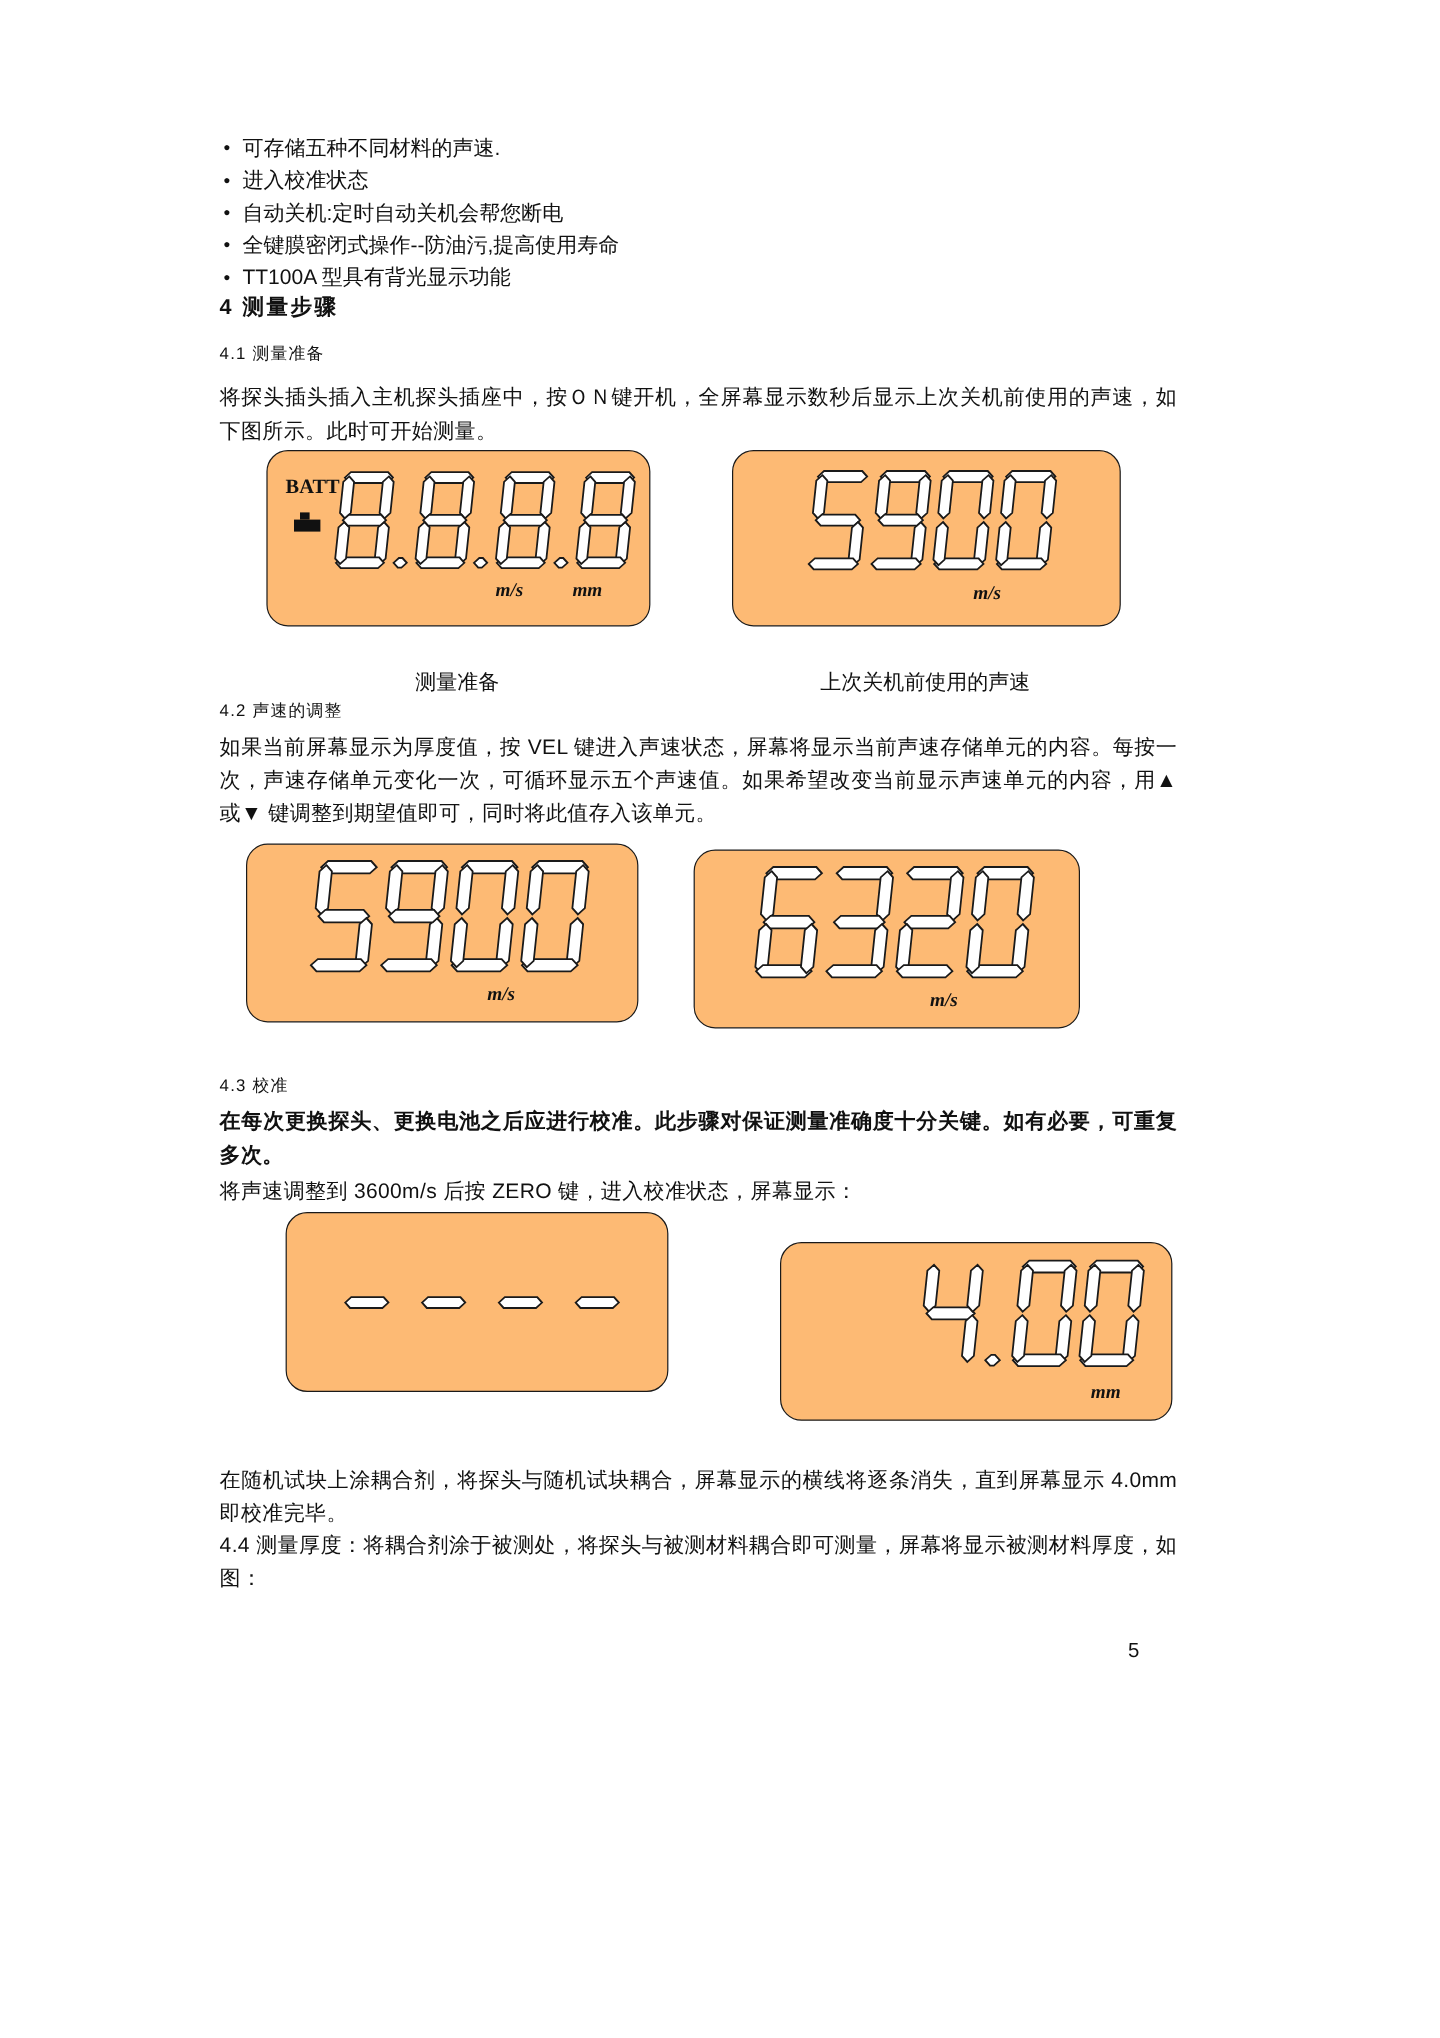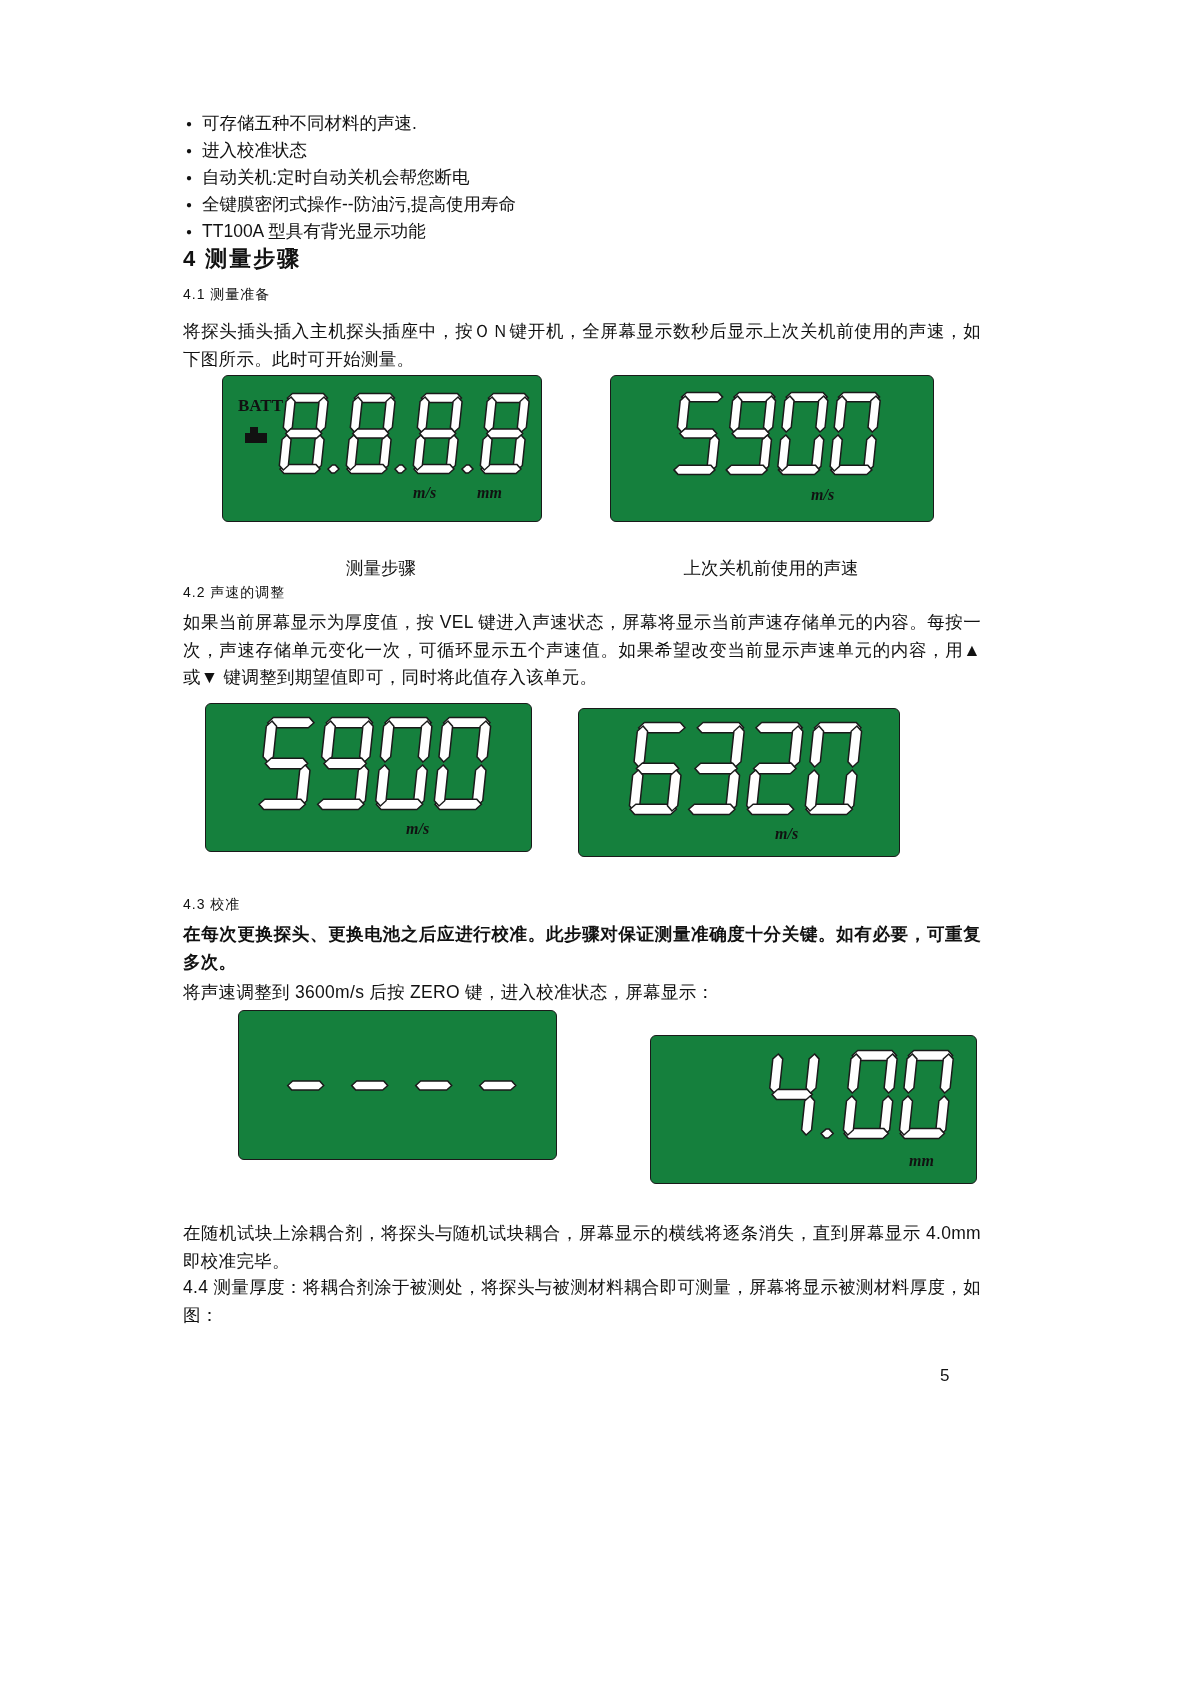--- a/index.html
+++ b/index.html
@@ -11,40 +11,40 @@
   }
   ul.features {
     position: absolute; left: 186px; top: 110px;
     margin: 0; padding: 0; list-style: none;
     font-size: 17.5px;
   }
   ul.features li { display: flex; align-items: center; gap: 10px; line-height: 27px; }
   .dot { font-size: 10px; line-height: 27px; }
   .title {
     position: absolute; left: 183px; top: 244px; margin: 0;
-    font-size: 22px; font-weight: bold; letter-spacing: 2px;
+    font-size: 18px; font-weight: bold; letter-spacing: 2px;
   }
   .subhead { position: absolute; left: 183px; font-size: 14px; letter-spacing: 1px; }
   .para {
     position: absolute; left: 183px; width: 798px; margin: 0;
     font-size: 17.5px; line-height: 27.5px; text-align: justify; letter-spacing: 0.3px;
   }
   #h41 { top: 286px; }
   #p41 { top: 318px; }
   #h42 { top: 584px; }
   #p42 { top: 609px; }
   #h43 { top: 896px; }
   #p43a { top: 921px; font-weight: bold; }
   #p43b { top: 979px; }
   #note { top: 1220px; }
   #p44  { top: 1274px; }
 
   .lcd {
-    position: absolute; background: #15803d;
-    border: 1.6px solid #1a1a1a; border-radius: 6px; text-align: right;
+    position: absolute; background: #fdba74;
+    border: 1.6px solid #1a1a1a; border-radius: 18px; text-align: right;
   }
   .lcd > * { position: absolute; }
   .batt-label {
     font-family: "Liberation Serif", serif; font-weight: bold;
     font-size: 17px; left: 15px; top: 20px;
   }
   .battery-icon { left: 22px; top: 50px; }
   .unit {
     font-family: "Liberation Serif", serif;
     font-weight: bold; font-style: italic; font-size: 16px;
@@ -184,21 +184,21 @@
             <polygon points="195.3,3.5 199.9,8.1 199.9,34.9 195.3,39.5 190.6,34.9 190.6,8.1"></polygon>
             <polygon points="195.3,42.5 199.9,47.1 199.9,73.9 195.3,78.5 190.6,73.9 190.6,47.1"></polygon>
             <polygon points="157.8,77.4 162.4,72.8 194.3,72.8 198.9,77.4 194.3,82.0 162.4,82.0"></polygon>
             <polygon points="161.4,42.5 166.1,47.1 166.1,73.9 161.4,78.5 156.8,73.9 156.8,47.1"></polygon>
             <polygon points="161.4,3.5 166.1,8.1 166.1,34.9 161.4,39.5 156.8,34.9 156.8,8.1"></polygon>
           </g>
         </svg></div>
     <span class="unit u-ms">m/s</span>
   </div>
 
-  <div class="caption" id="cap-a">测量步骤</div>
+  <div class="caption" id="cap-a">测量准备</div>
   <div class="caption" id="cap-b">上次关机前使用的声速</div>
 
   <div class="subhead" id="h42">4.2 声速的调整</div>
   <p class="para" id="p42">如果当前屏幕显示为厚度值，按 VEL 键进入声速状态，屏幕将显示当前声速存储单元的内容。每按一次，声速存储单元变化一次，可循环显示五个声速值。如果希望改变当前显示声速单元的内容，用▲ 或▼ 键调整到期望值即可，同时将此值存入该单元。</p>
 
   <div class="lcd" id="lcd-c">
     <div class="segs"><svg width="237" height="95" viewBox="0 0 237 95">
           <g transform="translate(11.2,1.5) skewX(-6)" fill="#fff" stroke="#1a1a1a" stroke-width="1.5" stroke-linejoin="miter">
             <polygon points="1.0,5.2 6.2,0.0 42.1,0.0 47.3,5.2 42.1,10.3 6.2,10.3"></polygon>
             <polygon points="5.2,3.5 10.3,8.7 10.3,39.3 5.2,44.5 0.0,39.3 0.0,8.7"></polygon>

